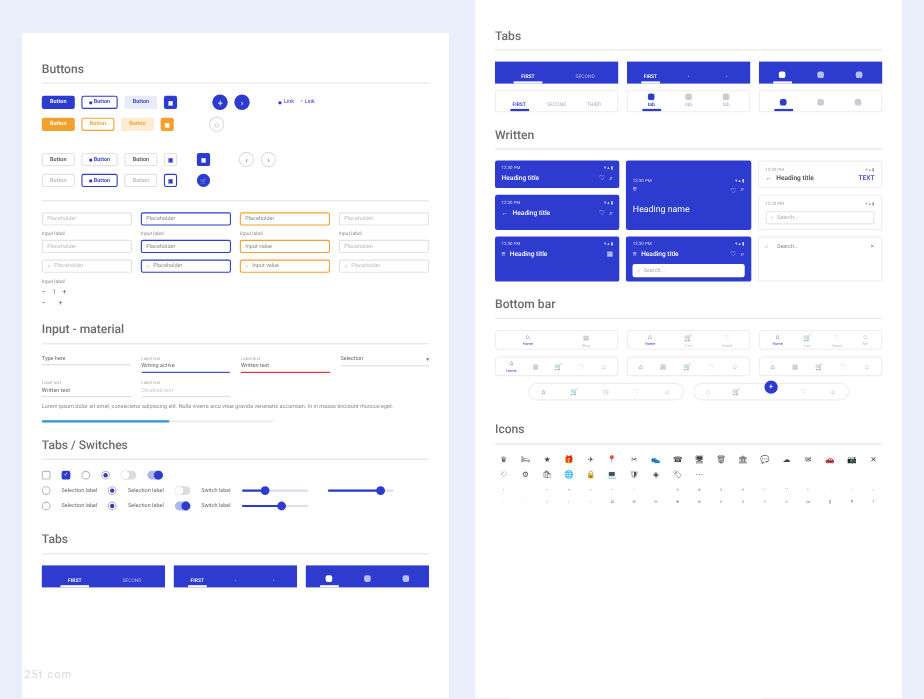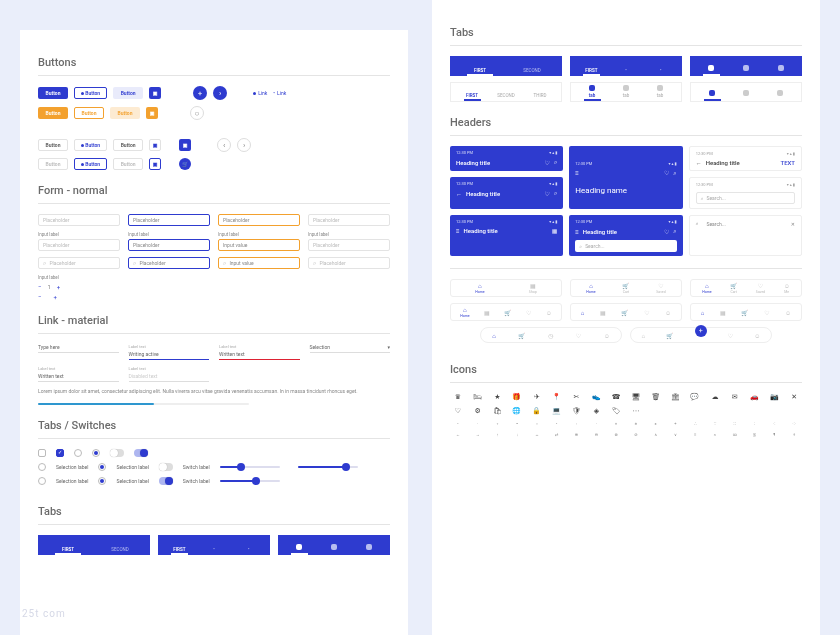--- a/index.html
+++ b/index.html
@@ -201,21 +201,20 @@
         <span class="btn ghost">Button</span>
         <span class="btn outline"><span class="dot"></span>&nbsp;<span>Button</span></span>
         <span class="btn ghost">Button</span>
         <span class="btn outline icon-sq">▣</span>
         <div style="width:6px"></div>
         <span class="btn primary icon-sq" style="border-radius:50%">🛒</span>
       </div>
     </div>
 
     <div class="spacer"></div>
-    <h2 class="section-title">Form - normal</h2>
     <hr class="rule">
     <div class="form-grid">
       <div class="field">
           <div class="input">Placeholder</div>
         </div>
       <div class="field">
           <div class="input focus">Placeholder</div>
         </div>
       <div class="field">
           <div class="input warn">Placeholder</div>
@@ -263,21 +262,21 @@
           <span class="plus">+</span>
         </div>
       <div class="stepper">
           <span class="minus">−</span>
           <span></span>
           <span class="plus">+</span>
         </div>
     </div>
 
     <div class="spacer"></div>
-    <h2 class="section-title">Link - material</h2>
+    <h2 class="section-title">Input - material</h2>
     <hr class="rule">
     <div class="mat-row">
       <div class="mat-field">
           <div class="mat-line">Type here</div>
         </div>
       <div class="mat-field">
           <span class="mat-label">Label text</span>
           <div class="mat-line active">Writing active</div>
         </div>
       <div class="mat-field">
@@ -418,21 +417,21 @@
         <div class="tab">
             <div class="tab-icon"></div>
           </div>
         <div class="tab">
             <div class="tab-icon"></div>
           </div>
       </div>
     </div>
 
     <div class="spacer"></div>
-    <h2 class="section-title">Headers</h2>
+    <h2 class="section-title">Written</h2>
     <hr class="rule">
     <div class="headers-grid">
       <div class="header-card">
         <div class="statusbar">
             <span>12:30 PM</span>
             <span>▾ ▴ ▮</span>
           </div>
         <div class="appbar">
             <span class="title">Heading title</span>
             <span class="ic">♡</span>
@@ -522,20 +521,21 @@
       <div class="header-card light">
         <div class="appbar" style="color:#888">
             <span>⌕</span>
             <span style="flex:1; padding-left:4px">Search...</span>
             <span>✕</span>
           </div>
       </div>
     </div>
 
     <div class="spacer"></div>
+    <h2 class="section-title">Bottom bar</h2>
     <hr class="rule">
     <div class="bb-group">
       <div class="bottom-bar">
         <div class="bb-item active">
             <span class="bb-ic">⌂</span>
             <span>Home</span>
           </div>
         <div class="bb-item">
             <span class="bb-ic">▦</span>
             <span>Shop</span>

